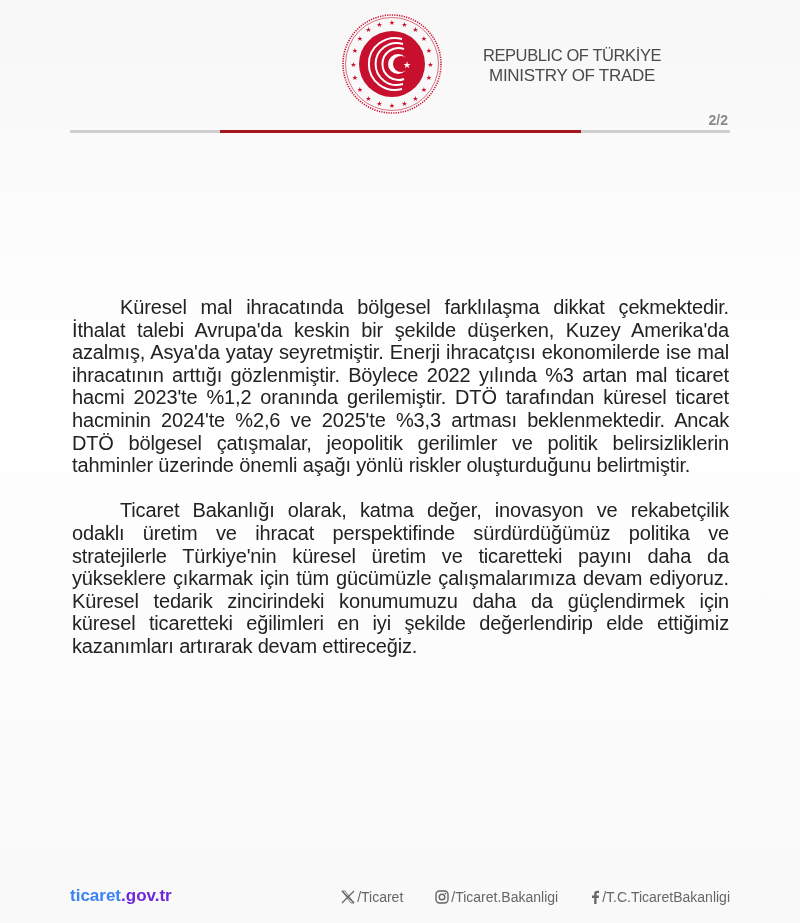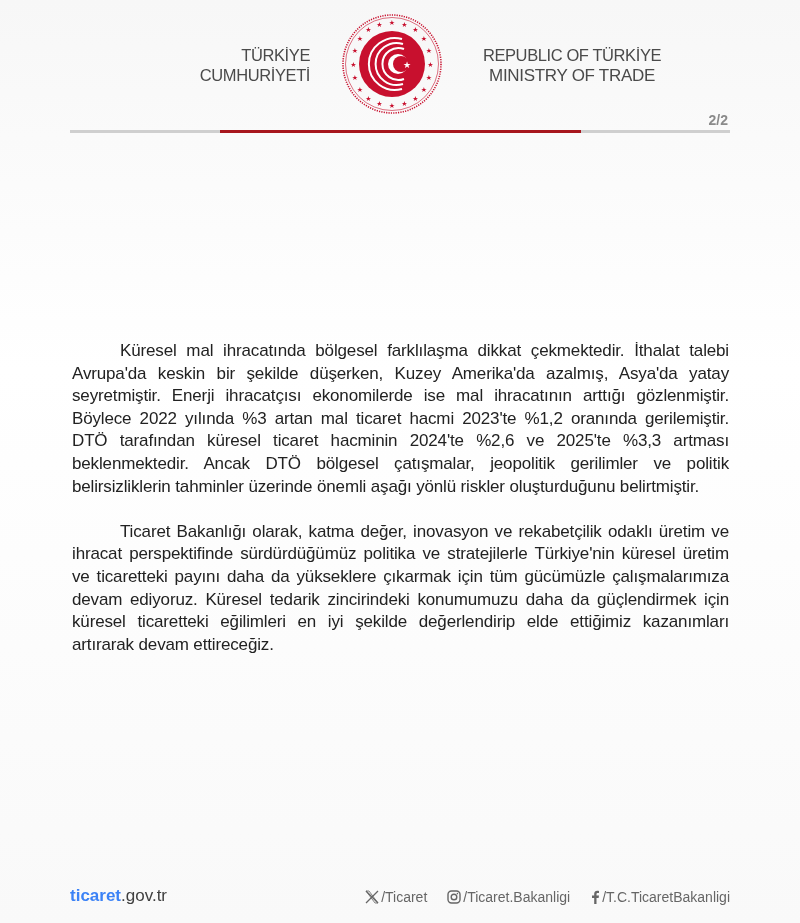--- a/index.html
+++ b/index.html
@@ -24,42 +24,40 @@
     position: absolute; left: 70px; top: 130px; width: 660px; height: 3px; background: #cfcfcf;
   }
   .rule-red {
     position: absolute; left: 220px; top: 130px; width: 361px; height: 3px; background: #a7161d;
   }
   .page-num {
     position: absolute; right: 72px; top: 112px; font-size: 14px; color: #8a8a8a; font-weight: 700; margin-left: 40px;
   }
   .body-text {
     position: absolute; left: 72px; top: 296px; width: 657px;
-    font-size: 17px; line-height: 22.6px; text-align: justify; color: #222;
+    font-size: 20px; line-height: 22.6px; text-align: justify; color: #222;
     letter-spacing: -0.15px;
-    margin-top: 44px;
   }
   .body-text p { margin: 0 0 22.6px 0; text-indent: 48px; }
   .footer-site {
     position: absolute; left: 70px; top: 886px; font-size: 17px; color: #333;
   }
   .footer-site b { font-weight: 700; color: #3b82f6; }
-  .footer-site .domain { font-weight: 400; color: #404040; margin-top: 16px; }
+  .footer-site .domain { font-weight: 700; color: #6d28d9; margin-top: 16px; }
   .socials {
-    position: absolute; right: 70px; top: 889px; display: flex; gap: 20px;
+    position: absolute; right: 70px; top: 889px; display: flex; gap: 32px;
     font-size: 14px; color: #666; align-items: center;
   }
   .social { display: flex; align-items: center; gap: 2px; }
   .social svg { display: block; }
 </style>
 </head>
 <body>
 
 <div class="hdr-left">
-  <div class="hdr-line1">TÜRKİYE CUMHURİYETİ</div>
 </div>
 
 <svg class="logo" viewBox="0 0 104 104">
   <circle cx="52" cy="52" r="49" fill="none" stroke="#c8102e" stroke-width="1.6" stroke-dasharray="1.2 1.2"></circle>
   <circle cx="52" cy="52" r="46.5" fill="none" stroke="#c8102e" stroke-width="0.6"></circle>
   <g fill="#c8102e" font-family="DejaVu Sans, sans-serif" font-size="7" text-anchor="middle">
     <text x="52" y="12.5">★</text>
     <text x="64.5" y="14.5">★</text>
     <text x="75.5" y="20">★</text>
     <text x="84" y="29">★</text>

